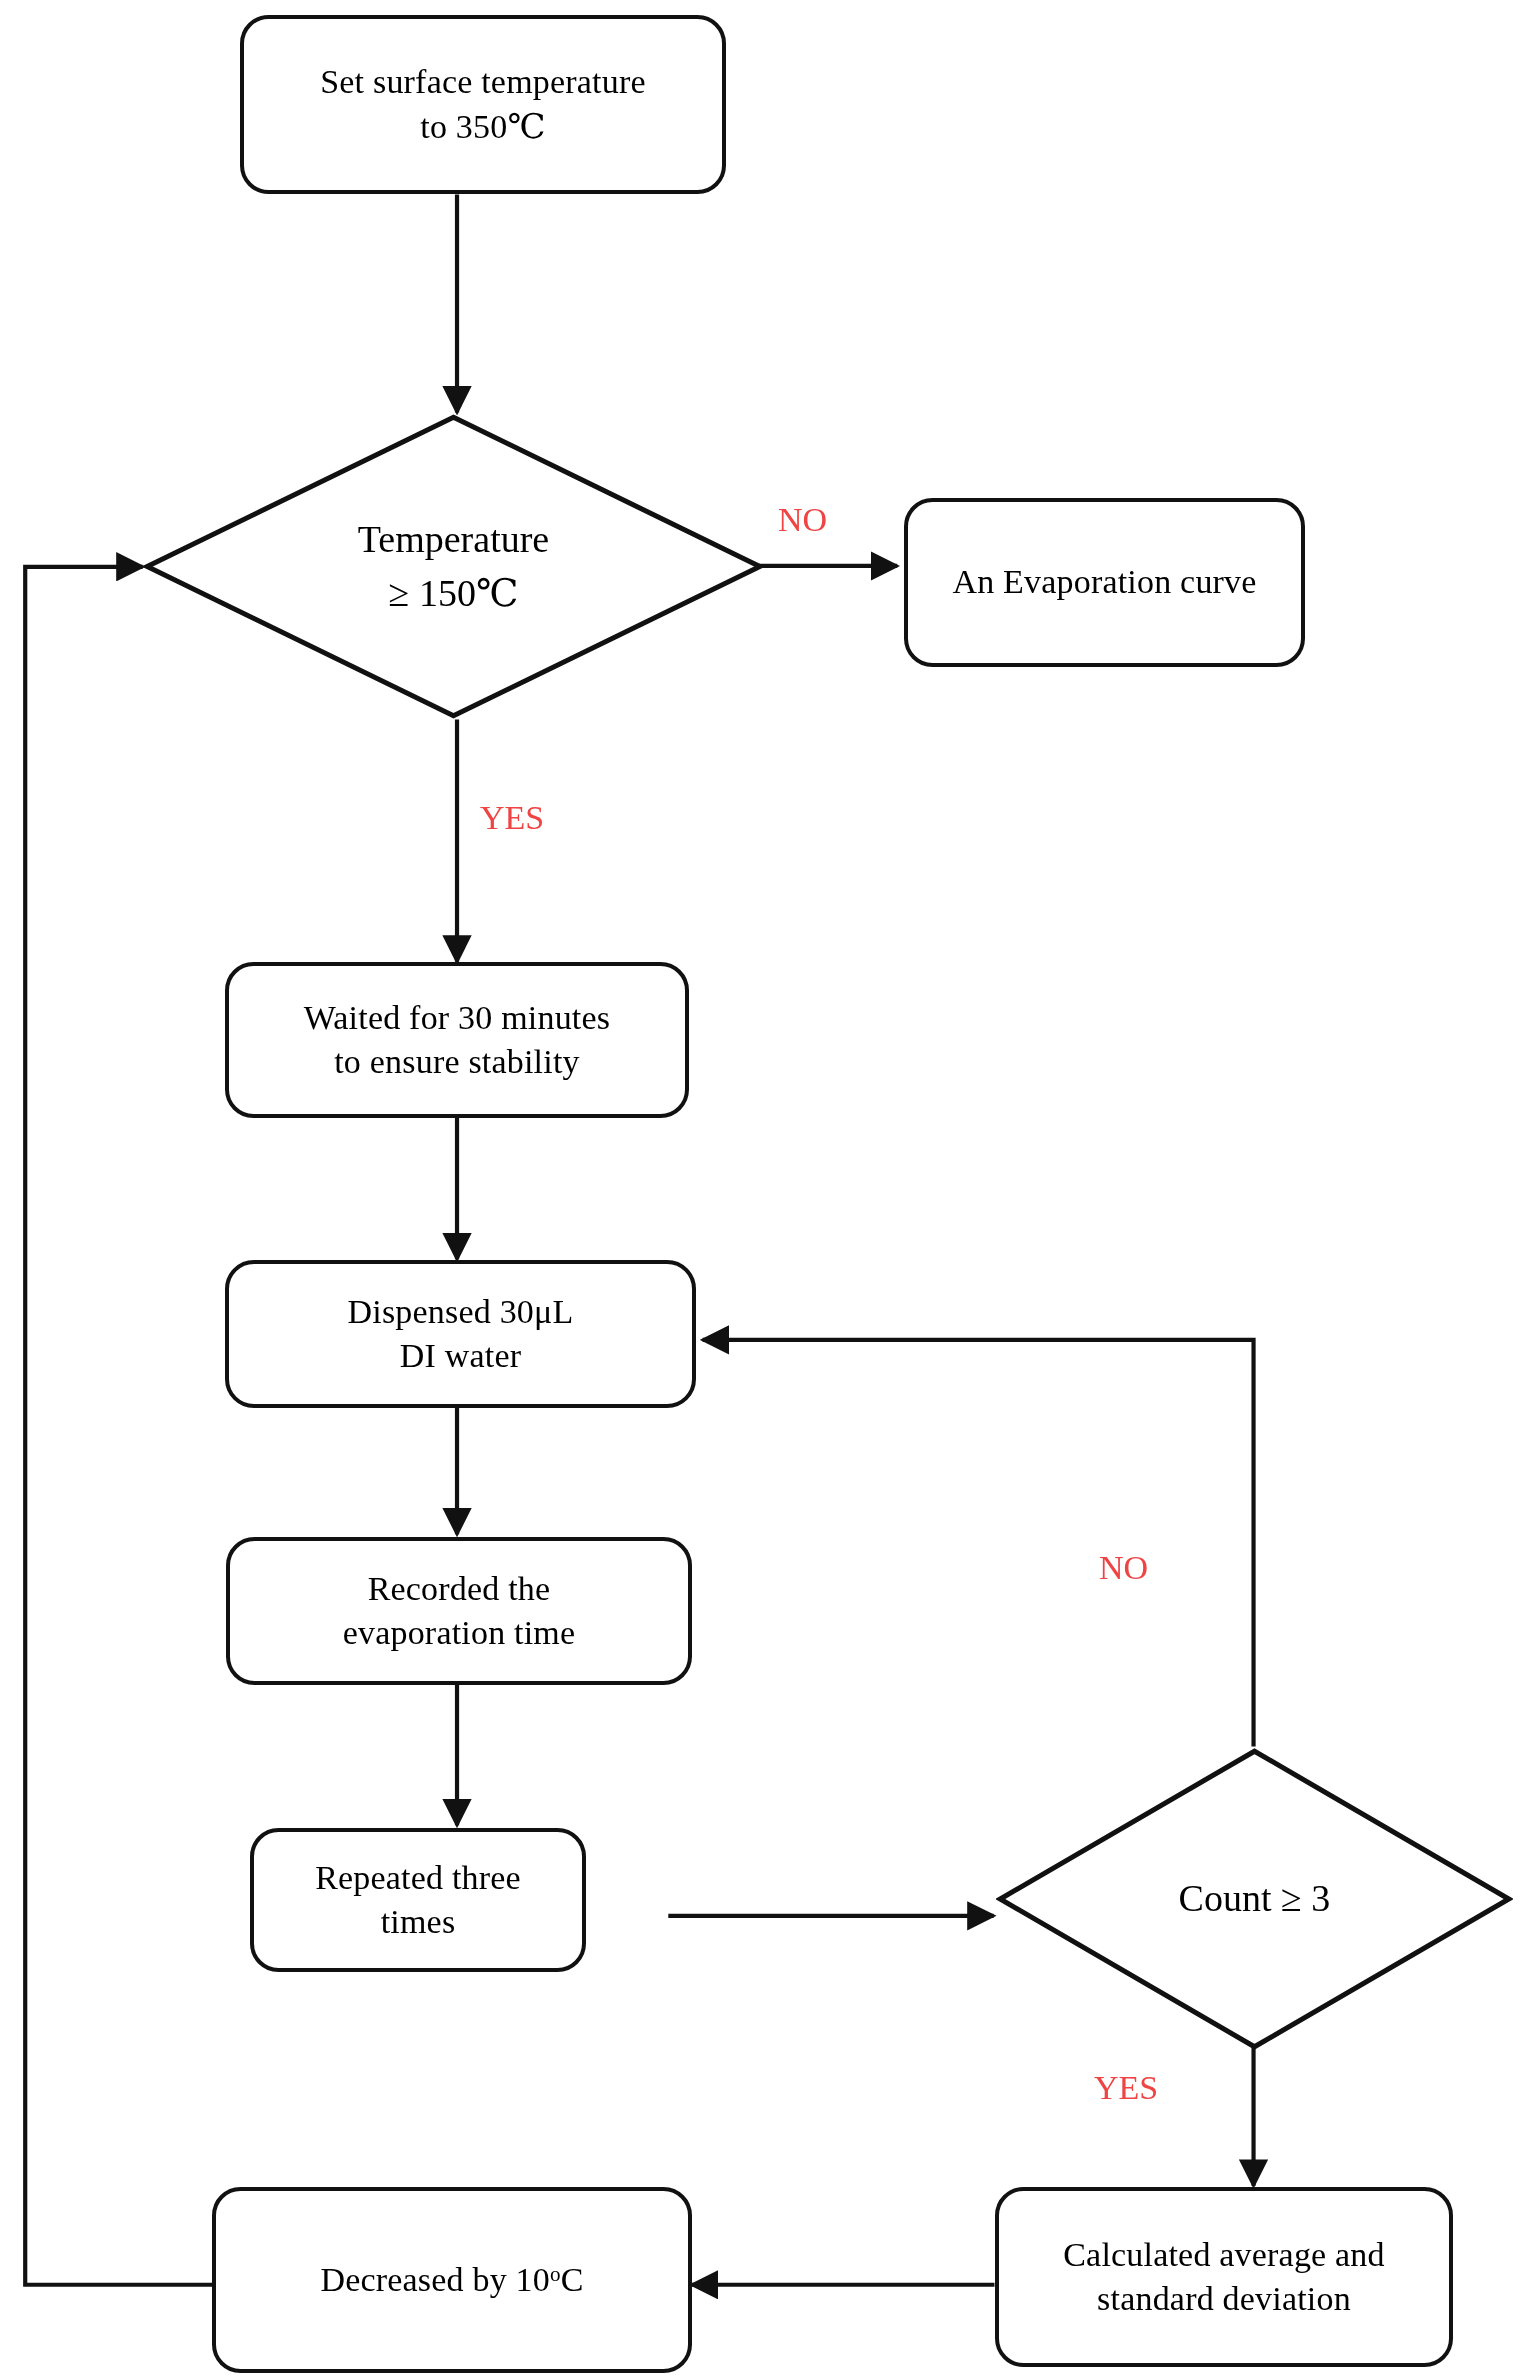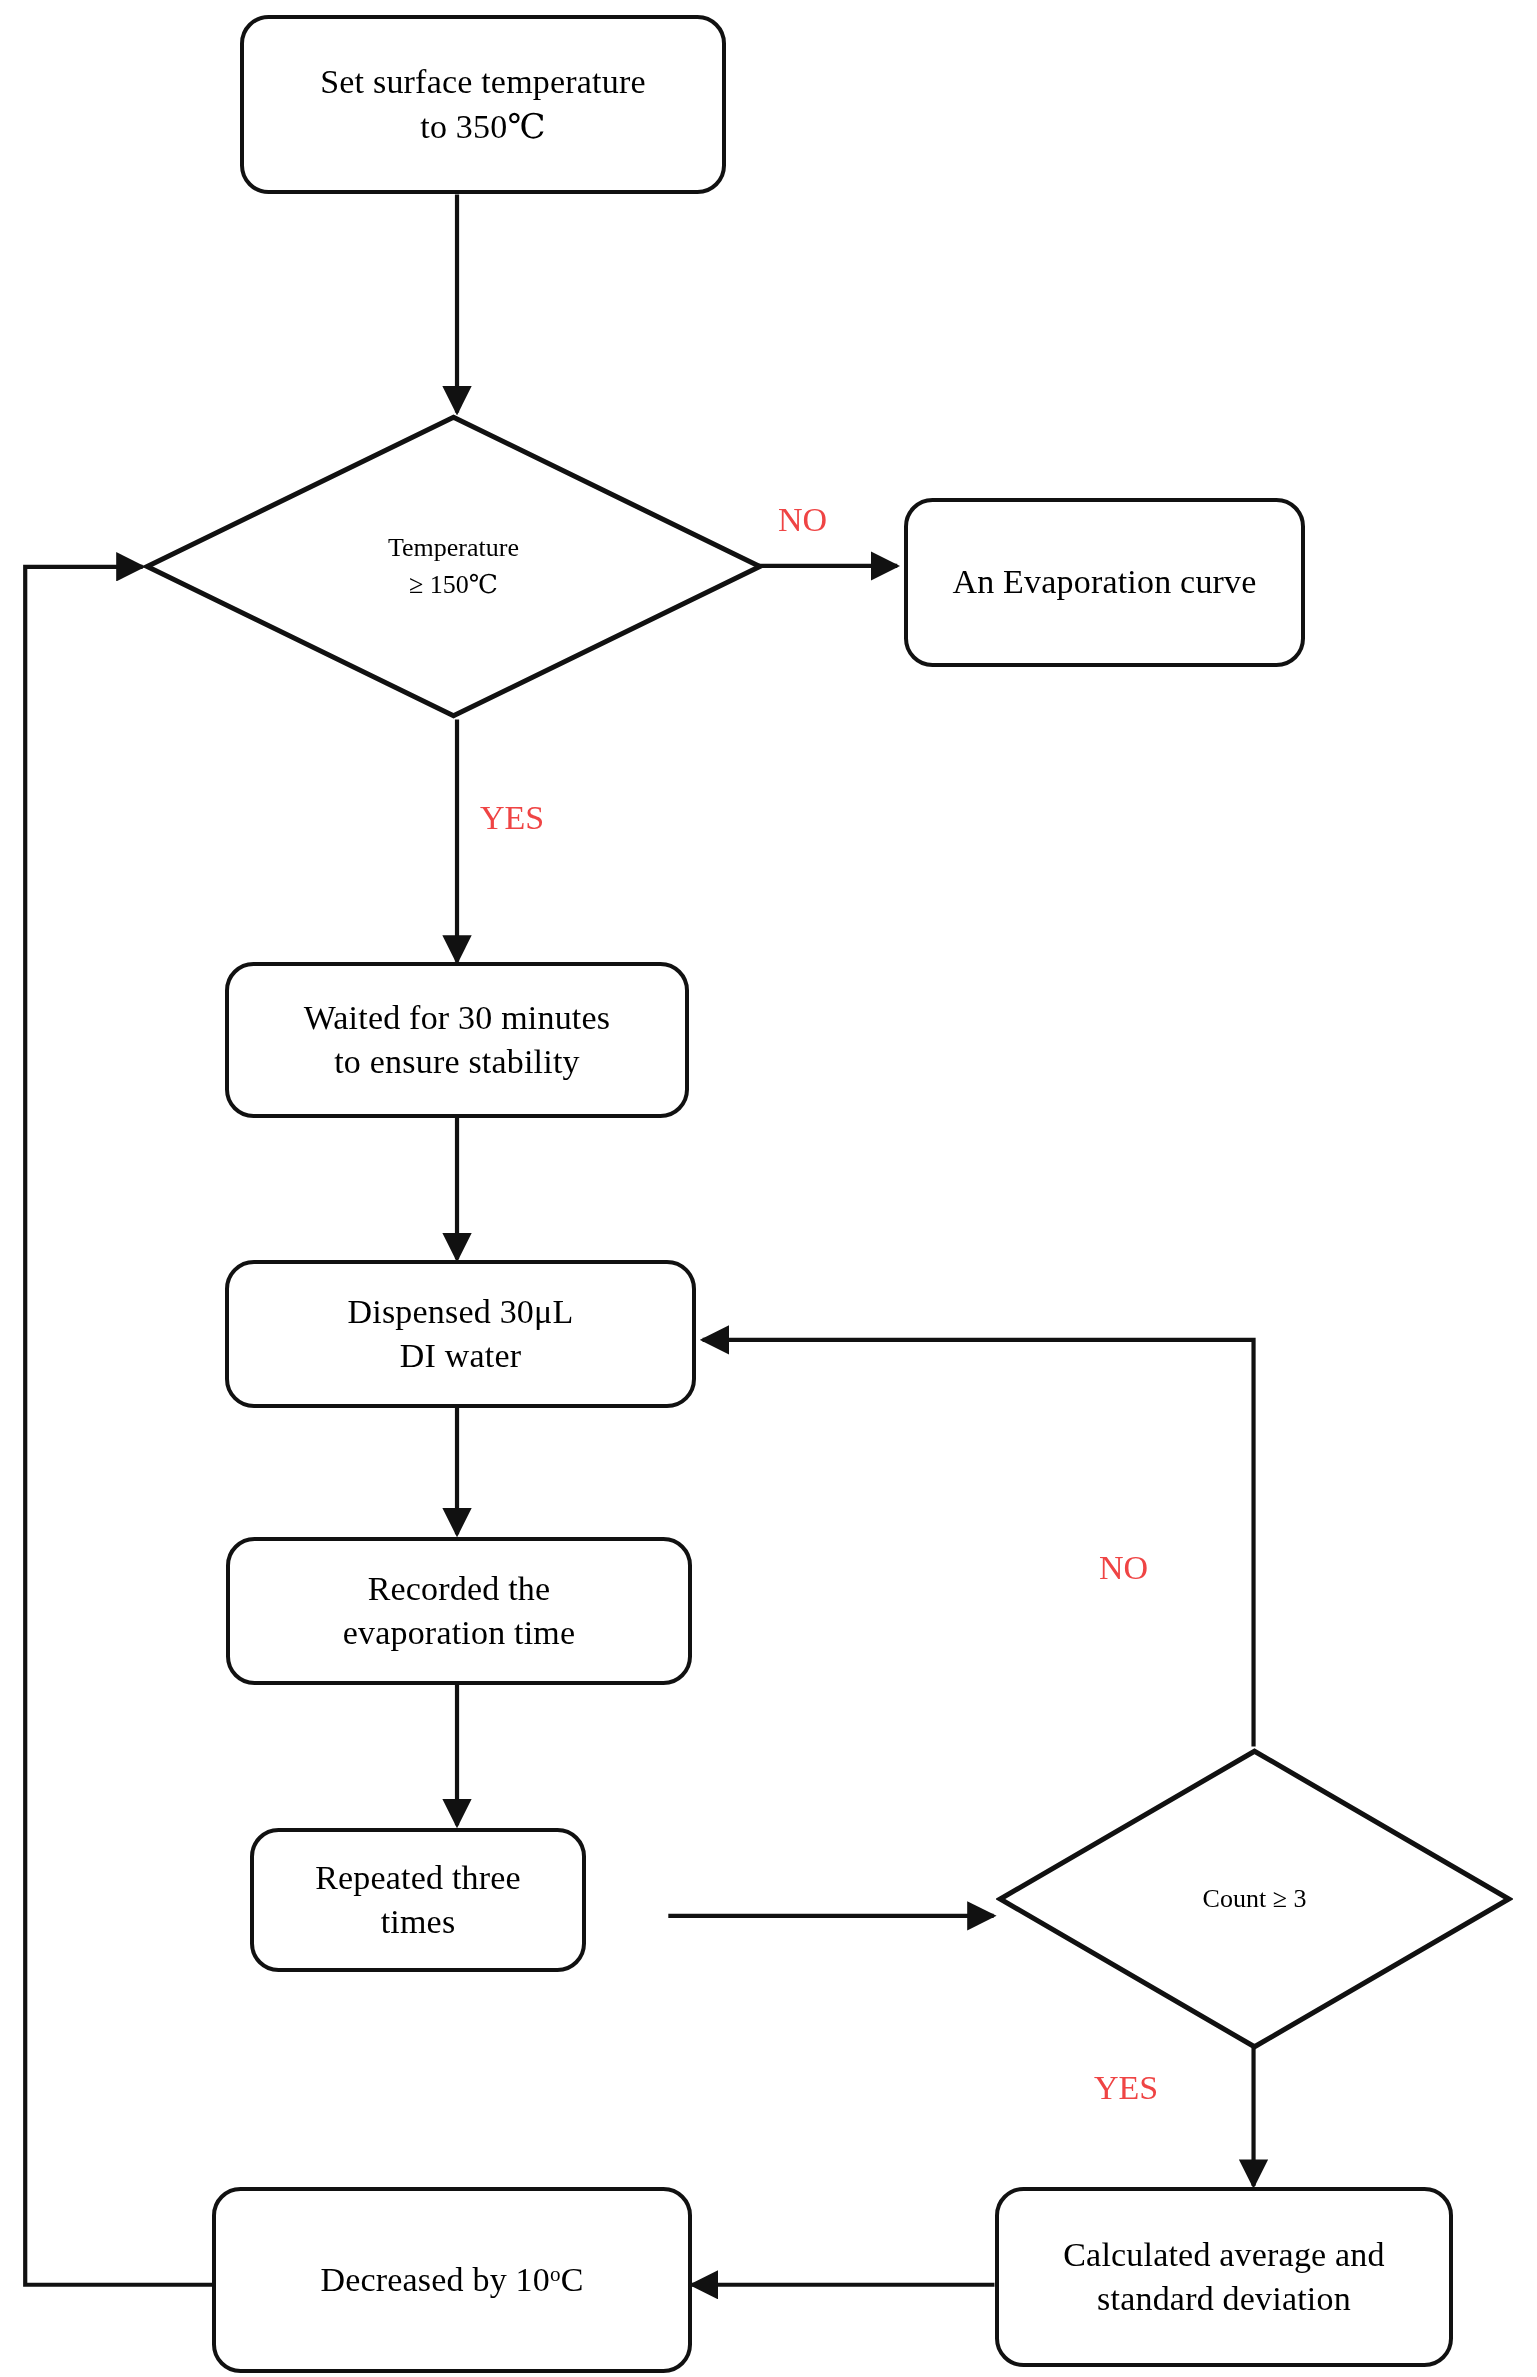--- a/index.html
+++ b/index.html
@@ -50,21 +50,21 @@
   .dec .dia-svg {
     position: absolute;
     left: 0;
     top: 0;
     width: 100%;
     height: 100%;
   }
   .dec .txt {
     position: relative;
     z-index: 1;
-    font-size: 26px;
+    font-size: 38px;
     line-height: 1.42;
     text-align: center;
   }
   .edge-label {
     position: absolute;
     font-size: 34px;
     line-height: 1;
     color: #ef4444;
     white-space: nowrap;
     z-index: 3;

